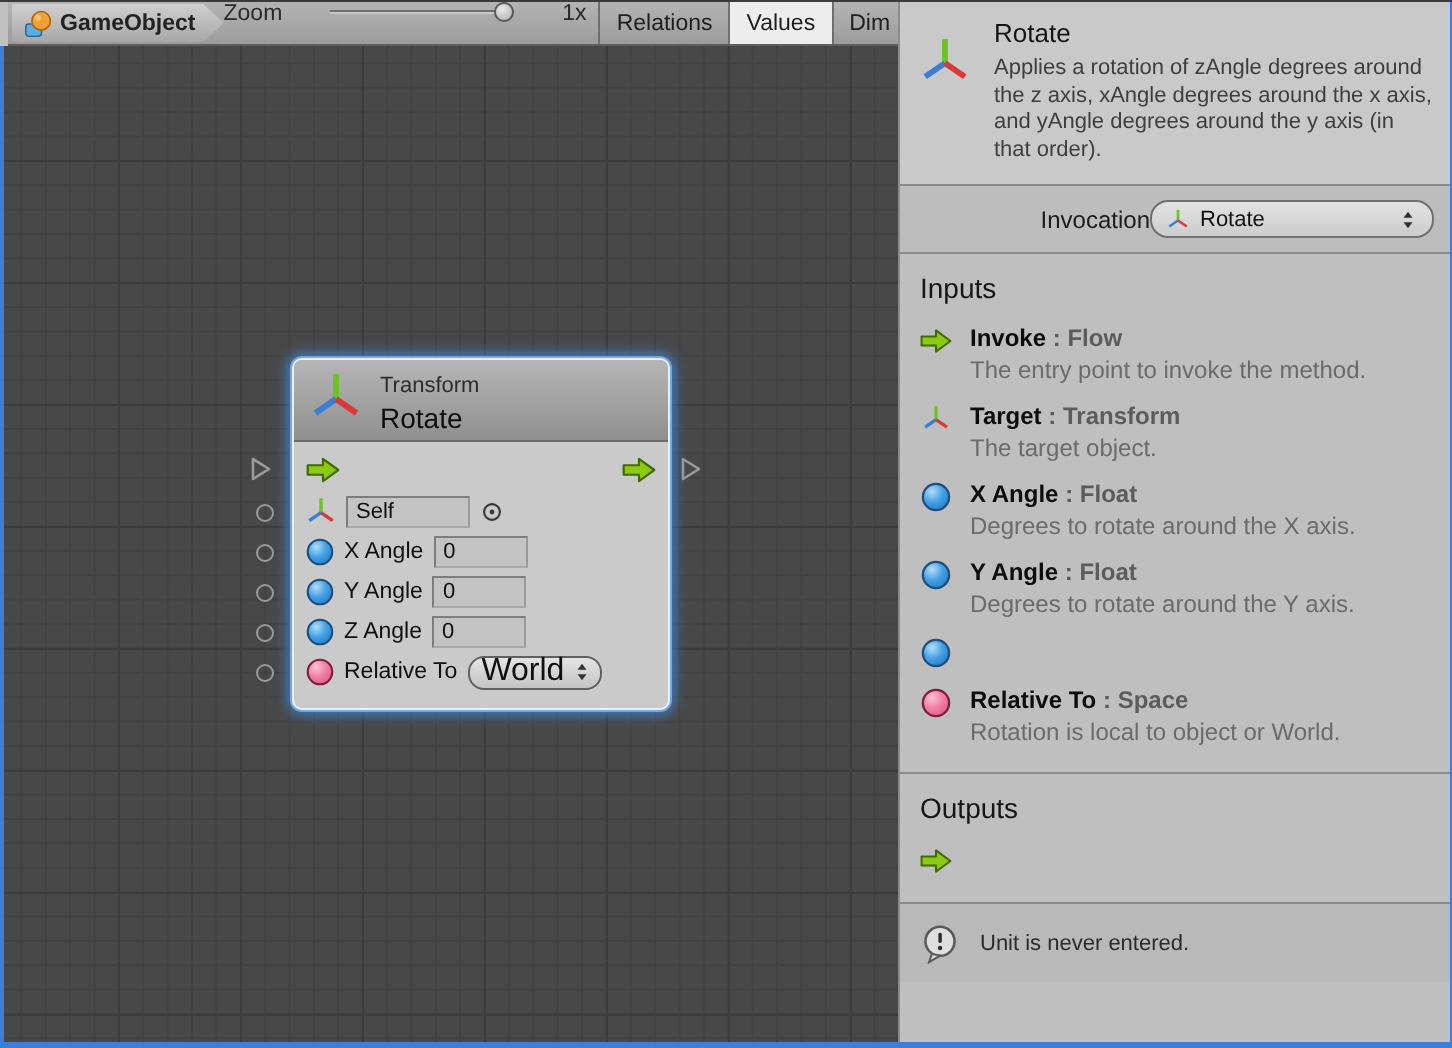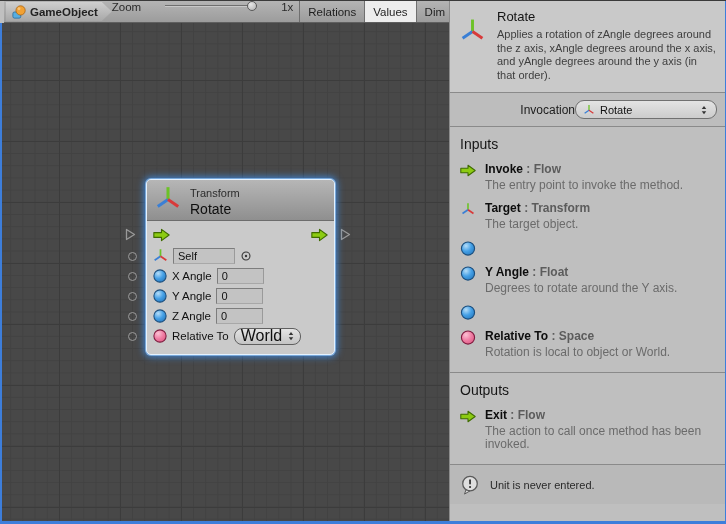--- a/index.html
+++ b/index.html
@@ -307,20 +307,24 @@
           <div class="edesc">The target object.</div>
         </div>
       </div>
 
       <div class="entry">
         <span class="picon">
             <svg class="i16">
               <use href="#sym-float"></use>
             </svg>
           </span>
+        <div>
+          <div class="eline"><b>X Angle</b> <span class="etype"><span>:</span> <span>Float</span></span></div>
+          <div class="edesc">Degrees to rotate around the X axis.</div>
+        </div>
       </div>
 
       <div class="entry">
         <span class="picon">
             <svg class="i16">
               <use href="#sym-float"></use>
             </svg>
           </span>
         <div>
           <div class="eline"><b>Y Angle</b> <span class="etype"><span>:</span> <span>Float</span></span></div>
@@ -352,24 +356,20 @@
     <div class="p-sep"></div>
 
     <div class="p-section">
       <div class="p-heading">Outputs</div>
       <div class="entry">
         <span class="picon">
             <svg class="i16">
               <use href="#sym-flow"></use>
             </svg>
           </span>
-        <div>
-          <div class="eline"><b>Exit</b> <span class="etype"><span>:</span> <span>Flow</span></span></div>
-          <div class="edesc">The action to call once method has been invoked.</div>
-        </div>
       </div>
     </div>
 
     <div class="p-warning">
       <svg class="i20">
           <use href="#sym-warn"></use>
         </svg>
       <span class="wtext">Unit is never entered.</span>
     </div>
 

